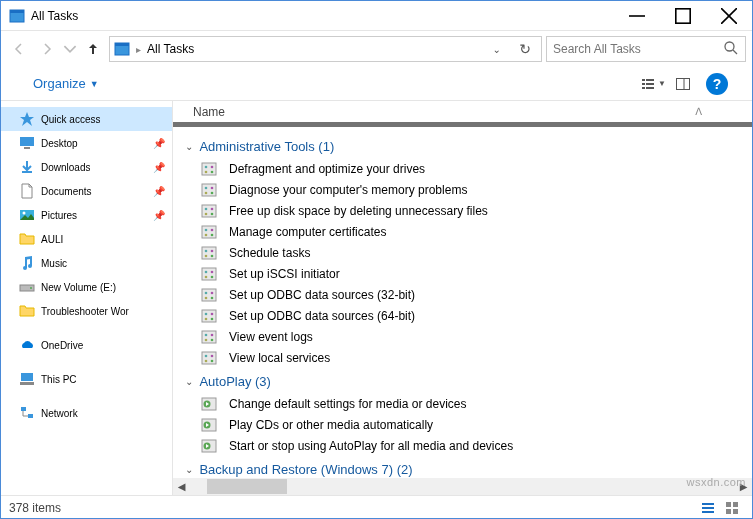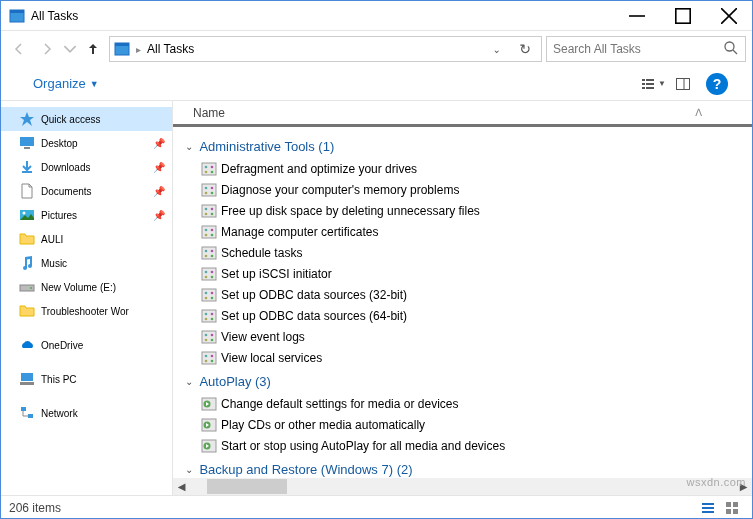--- a/index.html
+++ b/index.html
@@ -39,27 +39,27 @@
     .sidebar { width: 172px; border-right: 1px solid #e5e5e5; padding: 6px 0; overflow: hidden; }
     .side-item { height: 24px; display:flex; align-items:center; padding: 0 8px 0 18px; gap:6px; white-space:nowrap; position:relative;}
     .side-item.selected { background: #cde8ff; }
     .side-item .icon { width:16px; height:16px; display:flex; align-items:center; justify-content:center; flex-shrink:0;}
     .side-item .label { font-size: 10px; overflow:hidden; text-overflow:ellipsis;}
     .side-item .pin { position:absolute; right:6px; font-size:10px; color:#888;}
     .side-group-top { margin-top: 10px; }
 
     
     .content { flex:1; display:flex; flex-direction:column; overflow:hidden;}
-    .col-header { height: 26px; border-bottom: 3px solid #737373; display:flex; align-items:center; padding: 0 20px; color:#444;}
+    .col-header { height: 26px; border-bottom: 5px solid #737373; display:flex; align-items:center; padding: 0 20px; color:#444;}
     .col-header .col-name { flex:1;}
     .col-header .sort-arrow { font-size:10px; color:#888; margin-right: 30px;}
     .item-list { flex:1; overflow:hidden; padding: 6px 0 0 12px; position: relative;}
     .group-header { display:flex; align-items:center; gap:6px; padding: 6px 0 4px 0; color:#15599e; font-size:13px;}
     .group-header .chev { font-size:10px; color:#555;}
-    .list-row { height: 21px; display:flex; align-items:center; gap:4px; padding-left: 16px;}
+    .list-row { height: 21px; display:flex; align-items:center; gap:12px; padding-left: 16px;}
     .list-row .icon { width:16px; height:16px; flex-shrink:0;}
     .list-row .txt { font-size:12px;}
     .hscroll { height: 17px; background:#f0f0f0; display:flex; align-items:center;}
     .hscroll .thumb { height:15px; background:#cdcdcd; margin-left: 17px; width: 80px;}
     .hscroll .arrow { width:17px; text-align:center; color:#555; font-size:10px;}
     .hscroll .track { flex:1;}
 
     
     .status-bar { height:24px; border-top:1px solid #e5e5e5; display:flex; align-items:center; padding: 0 8px; font-size:12px; color:#444;}
     .status-bar .spacer { flex:1;}
@@ -431,21 +431,21 @@
     <div class="hscroll">
       <span class="arrow">◀</span>
       <div class="thumb"></div>
       <div class="track"></div>
       <span class="arrow">▶</span>
     </div>
   </div>
 </div>
 
 <div class="status-bar">
-  <span>206 items</span>
+  <span>378 items</span>
   <div class="spacer"></div>
   <div class="status-view">
     <svg viewBox="0 0 16 16">
         <rect x="2" y="3" width="12" height="2" fill="#1a6fc4"></rect>
         <rect x="2" y="7" width="12" height="2" fill="#1a6fc4"></rect>
         <rect x="2" y="11" width="12" height="2" fill="#1a6fc4"></rect>
       </svg>
   </div>
   <div class="status-view">
     <svg viewBox="0 0 16 16">

